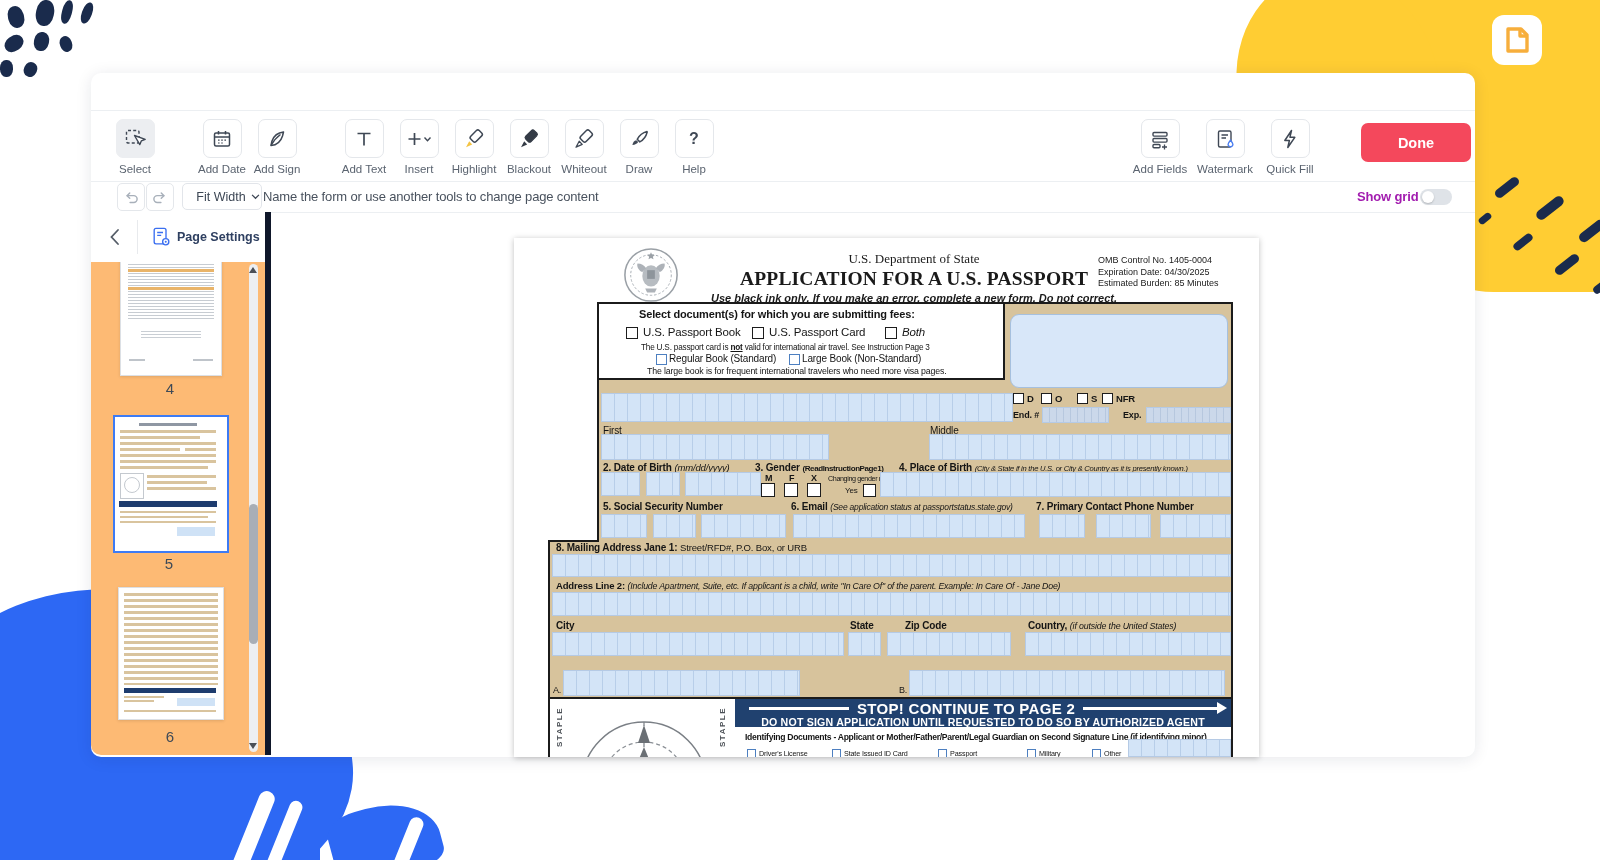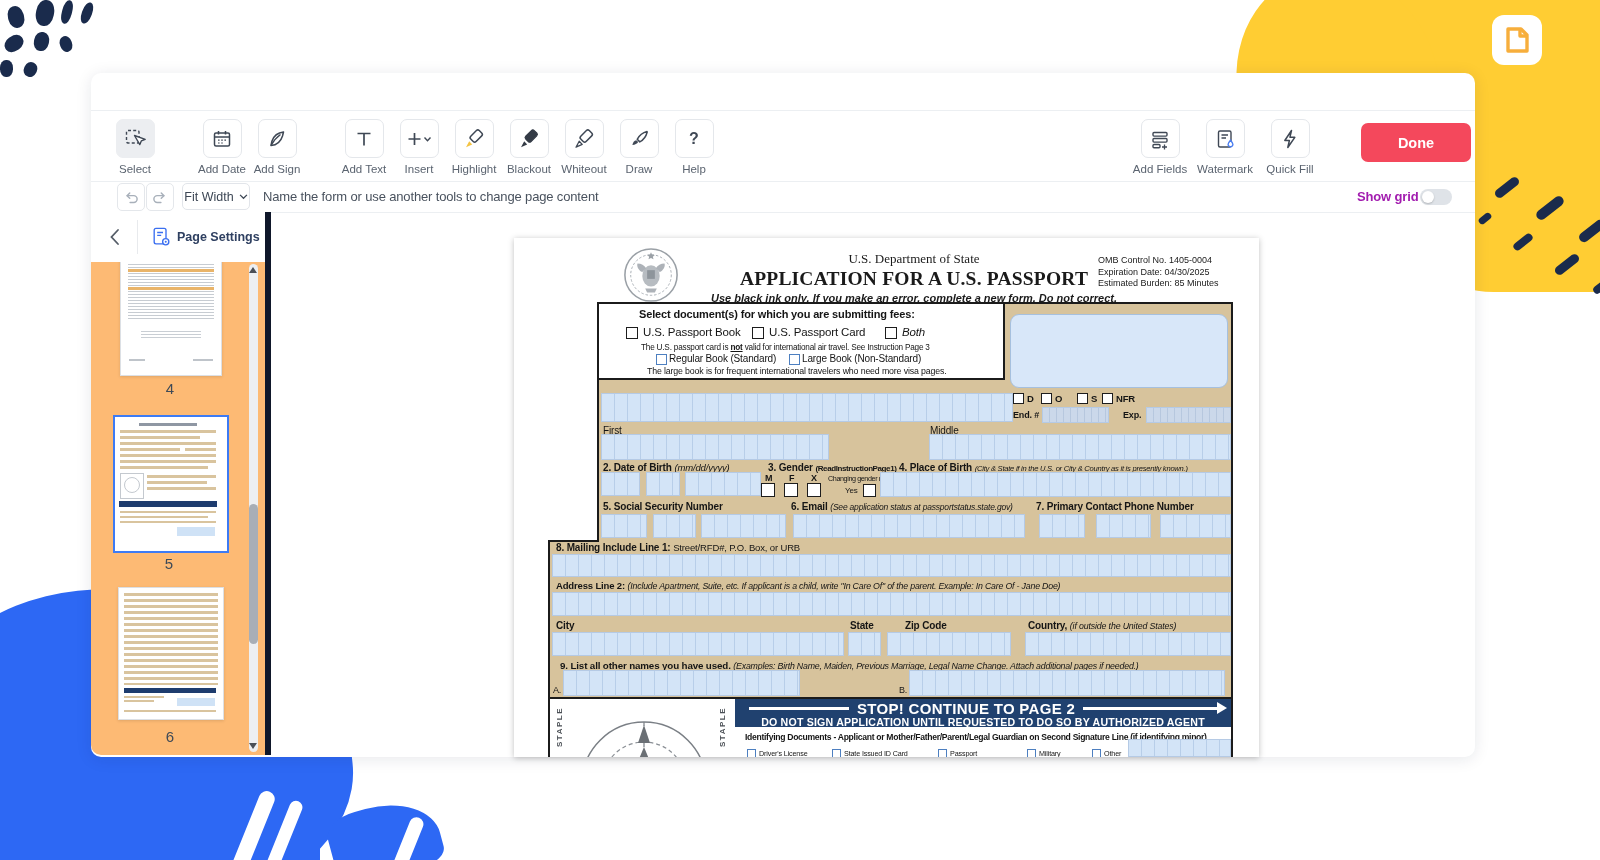--- a/index.html
+++ b/index.html
@@ -222,21 +222,21 @@
       <path d="M6 8.5h7a3.8 3.8 0 010 7.6H9"></path>
         <path d="M8.6 5.5L5.6 8.5l3 3"></path>
     </svg>
   </div>
   <div class="sqbtn" style="left:146px;top:183px;cursor:pointer;">
     <svg width="18" height="18" viewBox="0 0 20 20" fill="none" stroke="#A8B0BA" stroke-width="1.6" stroke-linecap="round">
       <path d="M14 8.5H7a3.8 3.8 0 000 7.6h4"></path>
         <path d="M11.4 5.5l3 3-3 3"></path>
     </svg>
   </div>
-  <div class="abs" style="left:182px;top:183px;width:66px;height:25px;border:1px solid #E2E5EA;border-radius:5px;display:flex;align-items:center;justify-content:center;cursor:pointer;background:#fff;">
+  <div class="abs" style="left:182px;top:183px;width:66px;height:25px;border:1px solid #E2E5EA;border-radius:5px;display:flex;align-items:center;justify-content:center;cursor:pointer;background:#fff;padding-left:12px;">
     <span style="font-size:12.5px;color:#3C4654;">Fit Width</span>
     <svg width="9" height="6" viewBox="0 0 10 7" style="margin-left:5px;">
       <path d="M1 1l4 4 4-4" fill="none" stroke="#3C4654" stroke-width="1.4"></path>
     </svg>
   </div>
   <div class="L" style="left:263px;top:189px;font-size:13px;color:#49525E;">Name the form or use another tools to change page content</div>
   <div class="L" style="left:1357px;top:189px;font-size:13px;font-weight:600;color:#a21caf;">Show grid</div>
   <div class="toggle" style="left:1420px;top:189px;">
       <div class="knob"></div>
     </div>
@@ -374,21 +374,21 @@
       <div class="fld gray" style="left:547px;top:103px;width:85px;height:16px;"></div>
 
       <div class="L" style="left:4px;top:121px;font-size:10px;">First</div>
       <div class="fld" style="left:2px;top:130px;width:228px;height:26px;"></div>
       <div class="L" style="left:331px;top:121px;font-size:10px;">Middle</div>
       <div class="fld" style="left:330px;top:130px;width:302px;height:26px;"></div>
 
       <div class="L" style="left:4px;top:158px;font-size:10px;">
         <span class="b">2.</span>&nbsp;<span class="b">Date of Birth</span>&nbsp;<span class="i" style="font-size:9.5px;">(mm/dd/yyyy)</span>
       </div>
-      <div class="L" style="left:169px;top:158px;font-size:10px;">
+      <div class="L" style="left:156px;top:158px;font-size:10px;">
         <span class="b">3.</span>&nbsp;<span class="b">Gender</span>&nbsp;<span class="b" style="font-size:8px;letter-spacing:-0.4px;">(ReadInstructionPage1)</span>
       </div>
       <div class="L" style="left:300px;top:158px;font-size:10px;">
         <span class="b">4.</span>&nbsp;<span class="b">Place of Birth</span>&nbsp;<span class="i" style="font-size:7.6px;letter-spacing:-0.25px;">(City &amp; State if in the U.S. or City &amp; Country as it is presently known.)</span>
       </div>
       <div class="fld" style="left:2px;top:168px;width:39px;height:24px;"></div>
       <div class="fld" style="left:47px;top:168px;width:34px;height:24px;"></div>
       <div class="fld" style="left:86px;top:168px;width:76px;height:24px;"></div>
       <div class="L b" style="left:166px;top:169px;font-size:9px;">M</div>
       <div class="L b" style="left:190px;top:169px;font-size:9px;">F</div>
@@ -415,40 +415,37 @@
       <div class="fld" style="left:102px;top:210px;width:85px;height:24px;"></div>
       <div class="fld" style="left:194px;top:210px;width:232px;height:24px;"></div>
       <div class="fld" style="left:440px;top:210px;width:46px;height:24px;"></div>
       <div class="fld" style="left:497px;top:210px;width:55px;height:24px;"></div>
       <div class="fld" style="left:561px;top:210px;width:71px;height:24px;"></div>
     </div>
 
     <div class="tan" style="left:34px;top:302px;width:685px;height:157px;border-left:2px solid #1b1b1b;border-right:2px solid #1b1b1b;">
       <div class="abs" style="left:-2px;top:0;width:51px;height:2px;background:#1b1b1b;"></div>
       <div class="L" style="left:6px;top:2px;font-size:10px;">
-        <span class="b">8.</span>&nbsp;<span class="b">Mailing Include Line 1:</span>&nbsp;<span style="font-size:9.5px;">Street/RFD#, P.O. Box, or URB</span>
+        <span class="b">8.</span>&nbsp;<span class="b">Mailing Address Jane 1:</span>&nbsp;<span style="font-size:9.5px;">Street/RFD#, P.O. Box, or URB</span>
       </div>
       <div class="fld" style="left:2px;top:14px;width:679px;height:23px;"></div>
       <div class="L" style="left:6px;top:40px;font-size:9.5px;">
         <span class="b">Address Line 2:</span>&nbsp;<span class="i" style="font-size:8.8px;letter-spacing:-0.2px;">(Include Apartment, Suite, etc. If applicant is a child, write "In Care Of" of the parent. Example: In Care Of - Jane Doe)</span>
       </div>
       <div class="fld" style="left:2px;top:52px;width:679px;height:24px;"></div>
       <div class="L b" style="left:6px;top:80px;font-size:10px;">City</div>
       <div class="L b" style="left:300px;top:80px;font-size:10px;">State</div>
       <div class="L b" style="left:355px;top:80px;font-size:10px;">Zip Code</div>
       <div class="L" style="left:478px;top:80px;font-size:10px;">
         <span class="b">Country,</span>&nbsp;<span class="i" style="font-size:8.8px;">(if outside the United States)</span>
       </div>
       <div class="fld" style="left:2px;top:92px;width:292px;height:24px;"></div>
       <div class="fld" style="left:298px;top:92px;width:33px;height:24px;"></div>
       <div class="fld" style="left:337px;top:92px;width:124px;height:24px;"></div>
       <div class="fld" style="left:475px;top:92px;width:206px;height:24px;"></div>
-      <div class="L" style="left:10px;top:120px;font-size:9.8px;">
-        <span class="b">9.</span>&nbsp;<span class="b">List all other names you have used.</span>&nbsp;<span class="i" style="font-size:8.8px;letter-spacing:-0.2px;">(Examples: Birth Name, Maiden, Previous Marriage, Legal Name Change.  Attach additional  pages if needed.)</span>
-      </div>
       <div class="L" style="left:3px;top:145px;font-size:9px;">A.</div>
       <div class="fld" style="left:13px;top:130px;width:237px;height:26px;"></div>
       <div class="L" style="left:349px;top:145px;font-size:9px;">B.</div>
       <div class="fld" style="left:359px;top:130px;width:316px;height:26px;"></div>
     </div>
 
     <div class="abs" style="left:34px;top:459px;width:187px;height:60px;background:#fff;border-left:2px solid #1b1b1b;border-top:2px solid #1b1b1b;box-sizing:border-box;">
       <div class="staple abs" style="left:5px;top:8px;">STAPLE</div>
       <div class="staple abs" style="left:168px;top:8px;">STAPLE</div>
       <svg style="position:absolute;left:18px;top:0;" width="150" height="60" viewBox="0 0 150 60">

